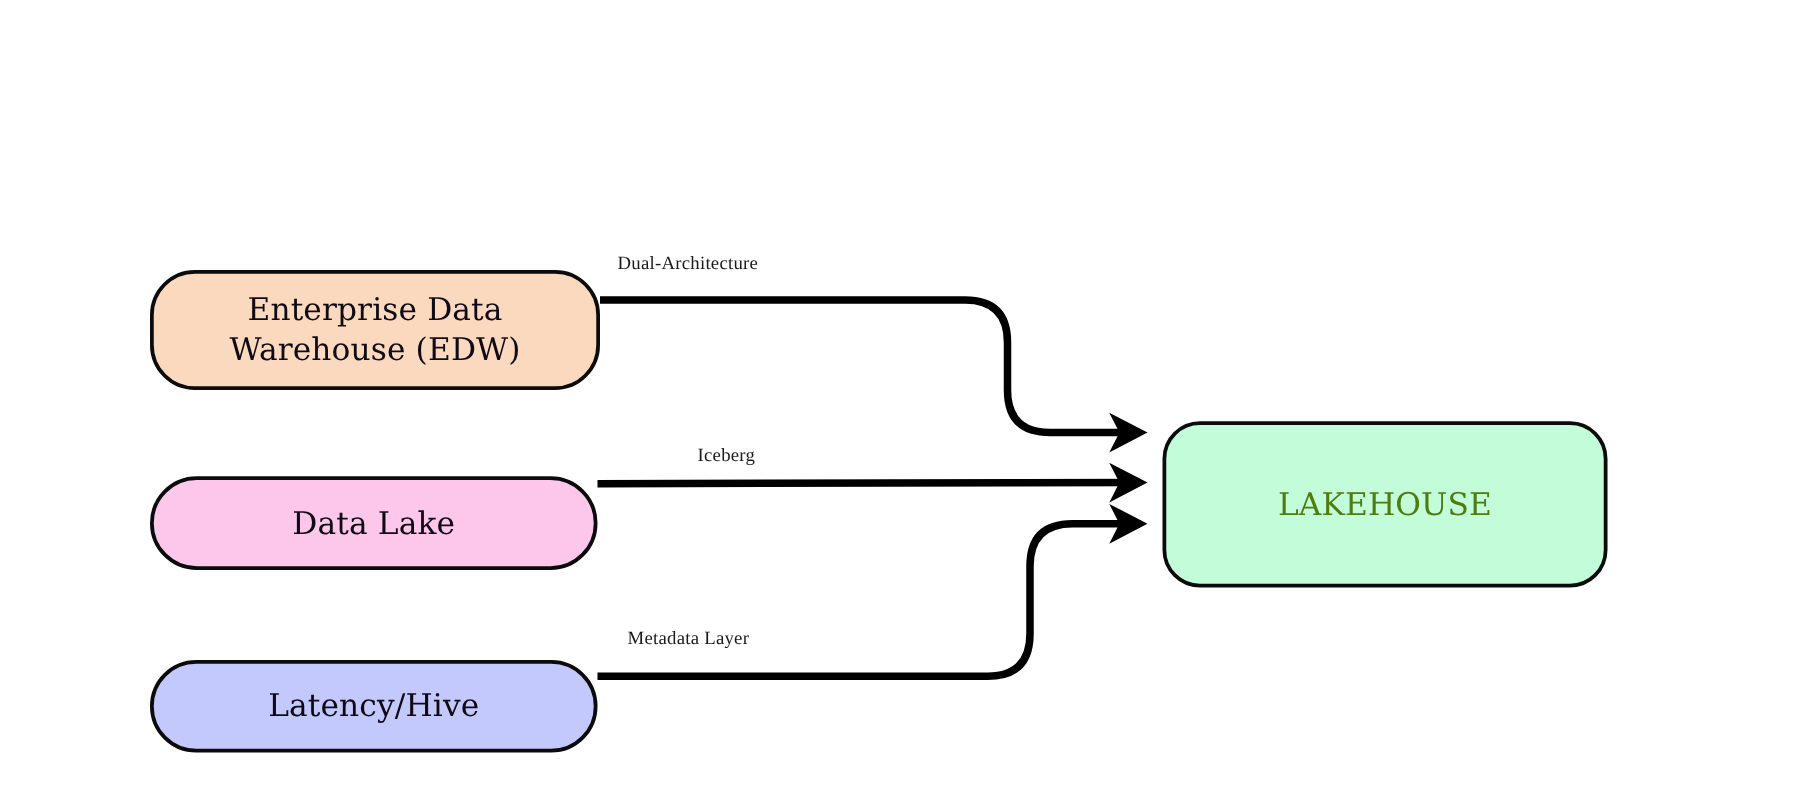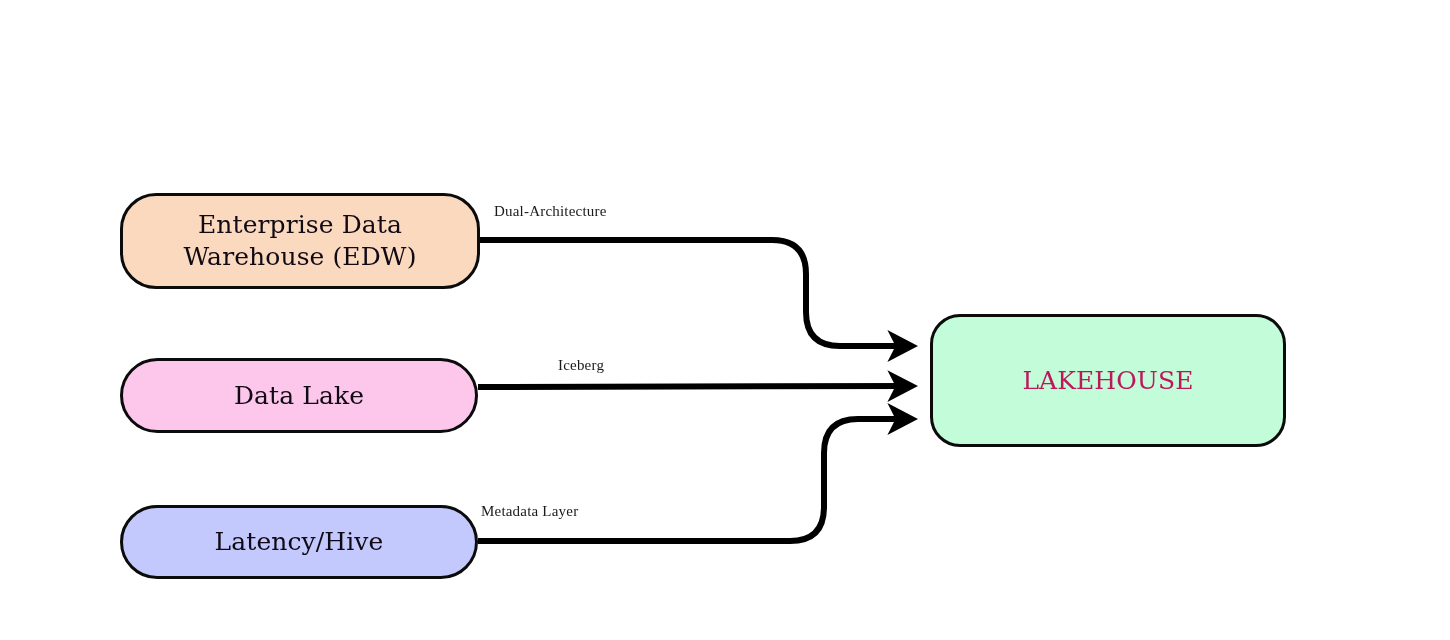--- a/index.html
+++ b/index.html
@@ -31,20 +31,21 @@
     position: absolute;
     box-sizing: border-box;
     border: 3px solid #0b0b0b;
     display: flex;
     align-items: center;
     justify-content: center;
     text-align: center;
     color: #100a14;
     font-family: "DejaVu Serif", serif;
     z-index: 2;
+    margin-top: 23px;
   }
   .node-label {
     display: block;
     line-height: 1.28;
     white-space: pre-line;
     letter-spacing: 0.1px;
   }
   #node-edw {
     left: 120px;
     top: 193px;
@@ -95,21 +96,21 @@
   }
   #edge-label-dual {
     left: 494px;
     top: 203px;
   }
   #edge-label-latency {
     left: 558px;
     top: 357px;
   }
   #edge-label-metadata {
-    left: 481px;
+    left: 502px;
     top: 503px;
   }
 </style>
 </head>
 <body>
 
 <div id="diagram-canvas" style="background: rgb(255, 255, 255);">
 
   <svg id="edge-layer" viewBox="0 0 1450 640" width="1450" height="640" aria-hidden="true">
     <defs>
@@ -131,21 +132,21 @@
   </div>
 
   <div class="node" id="node-datalake" style="background: rgb(253, 199, 236); border-color: rgb(11, 11, 11); color: rgb(16, 10, 20);">
     <span class="node-label">Data Lake</span>
   </div>
 
   <div class="node" id="node-iceberg" style="background: rgb(196, 201, 253); border-color: rgb(11, 11, 11); color: rgb(16, 10, 20);">
     <span class="node-label">Latency/Hive</span>
   </div>
 
-  <div class="node" id="node-lakehouse" style="background: rgb(194, 252, 216); border-color: rgb(11, 11, 11); color: #be185d;">
+  <div class="node" id="node-lakehouse" style="background: rgb(194, 252, 216); border-color: rgb(11, 11, 11); color: #4d7c0f;">
     <span class="node-label">LAKEHOUSE</span>
   </div>
 
   <span class="edge-label" id="edge-label-dual">Dual-Architecture</span>
 
   <span class="edge-label" id="edge-label-latency">Iceberg</span>
 
   <span class="edge-label" id="edge-label-metadata">Metadata Layer</span>
 
 </div>

